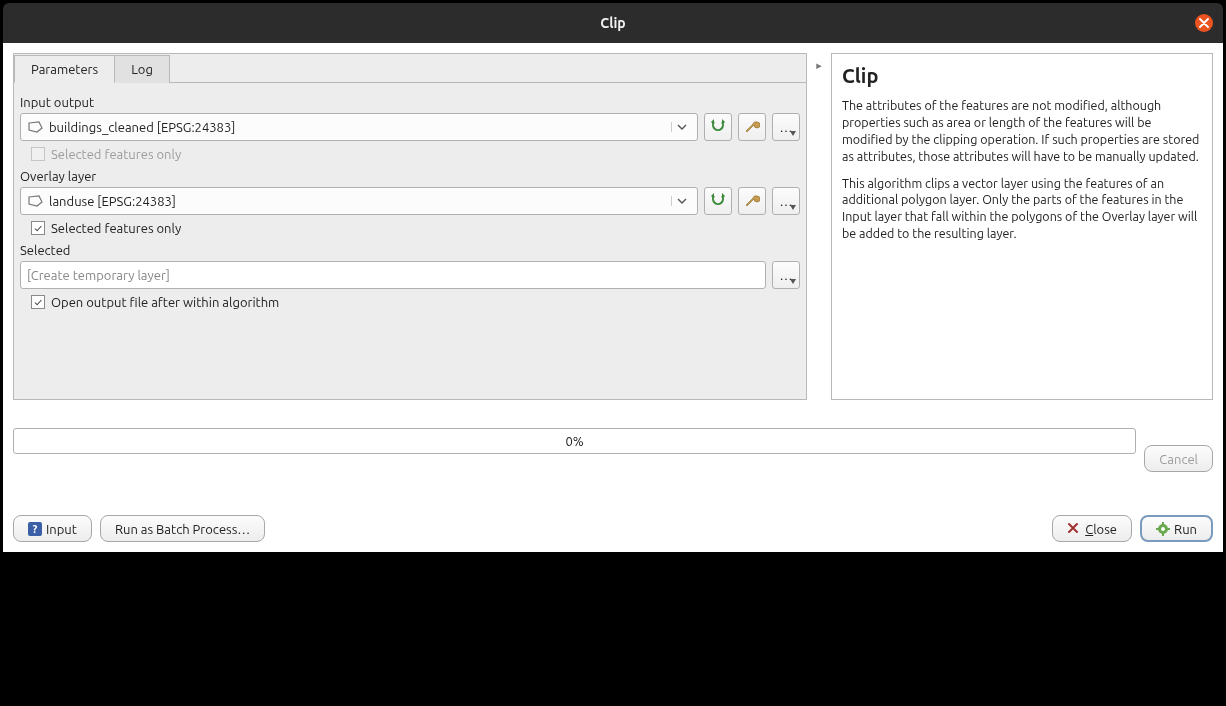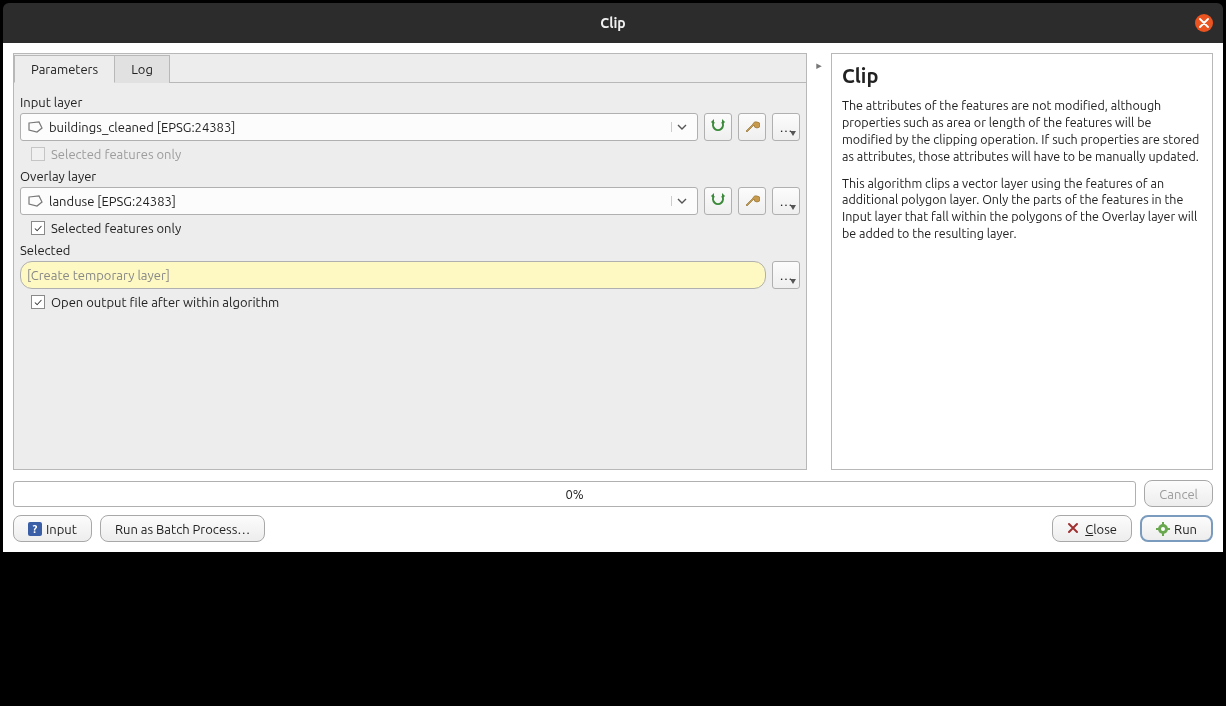--- a/index.html
+++ b/index.html
@@ -152,22 +152,22 @@
   align-items:center;
   justify-content:center;
   font-size: 11px;
   line-height: 11px;
 }
 .chk.disabled { border-color: #c5c5c5; background: #f0f0f0; }
 .textinput {
   flex:1;
   height: 28px;
   border: 1px solid #b0b0b0;
-  border-radius: 12px;
-  background: #fef9c3;
+  border-radius: 3px;
+  background: #ffffff;
   padding: 0 6px;
   font-size: 13px;
   color: #888;
   display:flex;
   align-items:center;
 }
 .collapse-handle {
   width: 12px;
   display:flex;
   align-items:flex-start;
@@ -213,20 +213,21 @@
   height: 27px;
   border: 1px solid #a8a8a8;
   border-radius: 8px;
   background: linear-gradient(#fcfcfc,#ededed);
   padding: 0 14px;
   display:flex;
   align-items:center;
   gap: 4px;
   cursor:pointer;
   font-size: 13px;
+  margin-top: 35px;
 }
 .btn.disabled { color: #9c9c9c; cursor: default; }
 .bottom-row {
   margin-top: 8px;
   display:flex;
   gap: 8px;
 }
 .bottom-row .spacer { flex: 1; }
 .btn.primary { border: 2px solid #7a9bbd; }
 .small-icon { width:14px; height:14px; display:inline-flex; }
@@ -248,21 +249,21 @@
 
     <div class="top-row">
 
       <div class="left-pane">
         <div class="tabs">
           <div class="tab active">Parameters</div>
           <div class="tab">Log</div>
         </div>
         <div class="tab-body">
 
-          <div class="field-label">Input layer</div>
+          <div class="field-label">Input output</div>
           <div class="field-row">
             <div class="combo">
               <span class="combo-icon">
                 <svg viewBox="0 0 16 12" width="16" height="12">
                     <path d="M2 2 L12 1 L15 7 L10 11 L2 9 Z" fill="none" stroke="#777" stroke-width="1.2"></path>
                   </svg>
               </span>
               <span class="combo-text">buildings_cleaned [EPSG:24383]</span>
               <span class="combo-arrow">
                 <svg width="10" height="6" viewBox="0 0 10 6">

